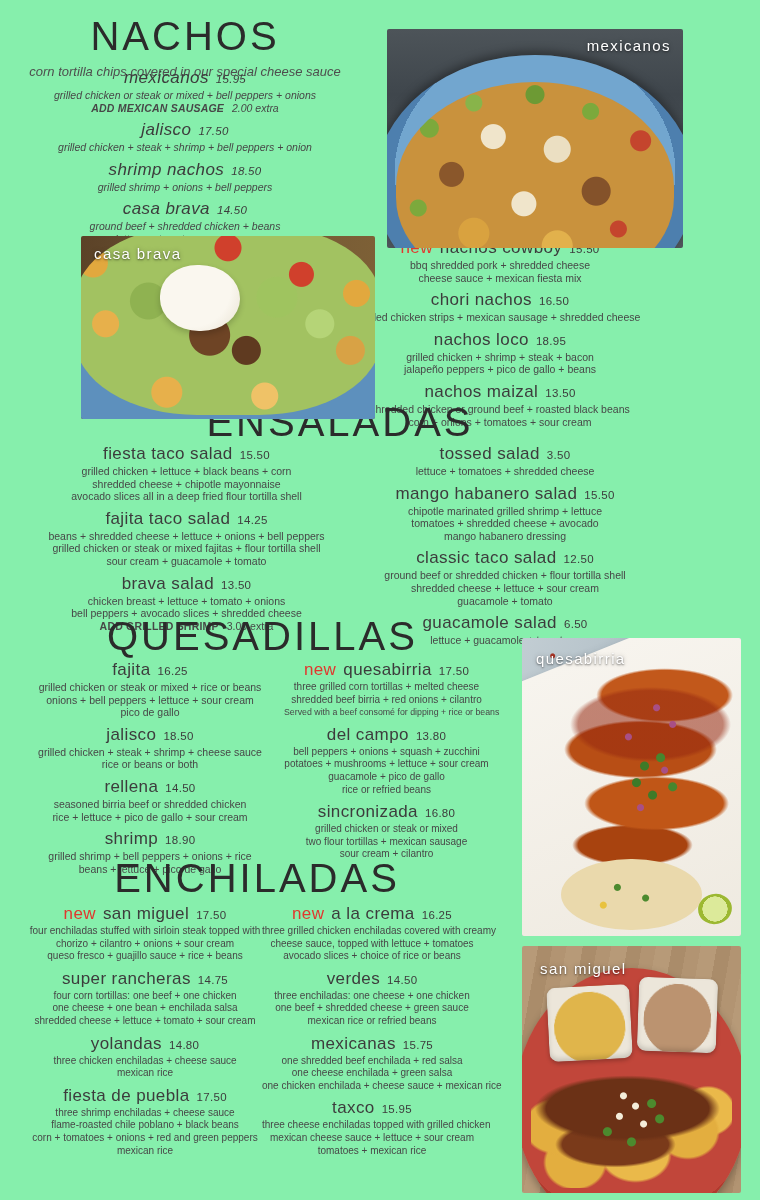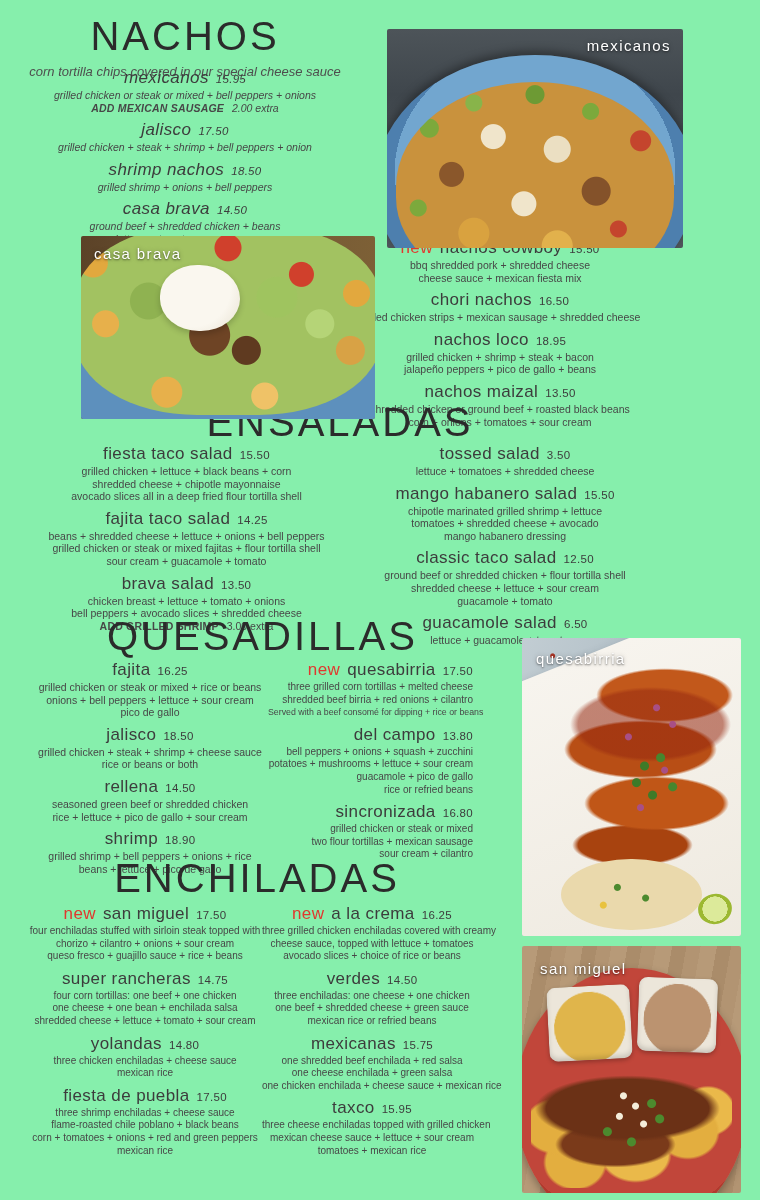--- a/index.html
+++ b/index.html
@@ -12,21 +12,21 @@
   .hd-quesadillas{left:107px;top:614px;width:300px;}
   .hd-enchiladas{left:107px;top:856px;width:300px;}
   .sub{position:absolute;left:28px;top:64px;width:314px;text-align:center;font-style:italic;font-size:13px;color:#4e4e4e;}
   
   .col{position:absolute;text-align:center;}
   .c-n0{left:32px;top:68px;width:306px;font-style:italic;}
   .c-n1{left:352px;top:238px;width:296px;}
   .c-e0{left:35px;top:444px;width:303px;}
   .c-e1{left:355px;top:444px;width:300px;}
   .c-q0{left:22px;top:660px;width:256px;}
-  .c-q1{left:268px;top:660px;width:205px;text-align:right;}
+  .c-q1{left:284px;top:660px;width:205px;}
   .c-c0{left:15px;top:904px;width:260px;}
   .c-c1{left:262px;top:904px;width:220px;}
   .item{margin-bottom:6px;}
   .nm{font-size:17px;line-height:20px;letter-spacing:.4px;color:#3c3c3c;white-space:nowrap;}
   .pr{font-size:11.5px;margin-left:7px;letter-spacing:.3px;}
   .new{color:#e0382e;margin-right:7px;}
   .ds{font-size:10.5px;line-height:12.6px;color:#474747;white-space:nowrap;}
   .tight .ds{font-size:10px;}
   .ds.sm{font-size:8.8px;}
   .note .nb{font-weight:700;letter-spacing:.2px;}
@@ -254,21 +254,21 @@
       <div class="ds">onions + bell peppers + lettuce + sour cream</div>
       <div class="ds">pico de gallo</div>
     </div>
     <div class="item">
       <div class="nm"><span>jalisco</span><span class="pr">18.50</span></div>
       <div class="ds">grilled chicken + steak + shrimp + cheese sauce</div>
       <div class="ds">rice or beans or both</div>
     </div>
     <div class="item">
       <div class="nm"><span>rellena</span><span class="pr">14.50</span></div>
-      <div class="ds">seasoned green beef or shredded chicken</div>
+      <div class="ds">seasoned birria beef or shredded chicken</div>
       <div class="ds">rice + lettuce + pico de gallo + sour cream</div>
     </div>
     <div class="item">
       <div class="nm"><span>shrimp</span><span class="pr">18.90</span></div>
       <div class="ds">grilled shrimp + bell peppers + onions + rice</div>
       <div class="ds">beans + lettuce + pico de gallo</div>
     </div>
   </div>
 
   <div class="col c-q1 tight">

